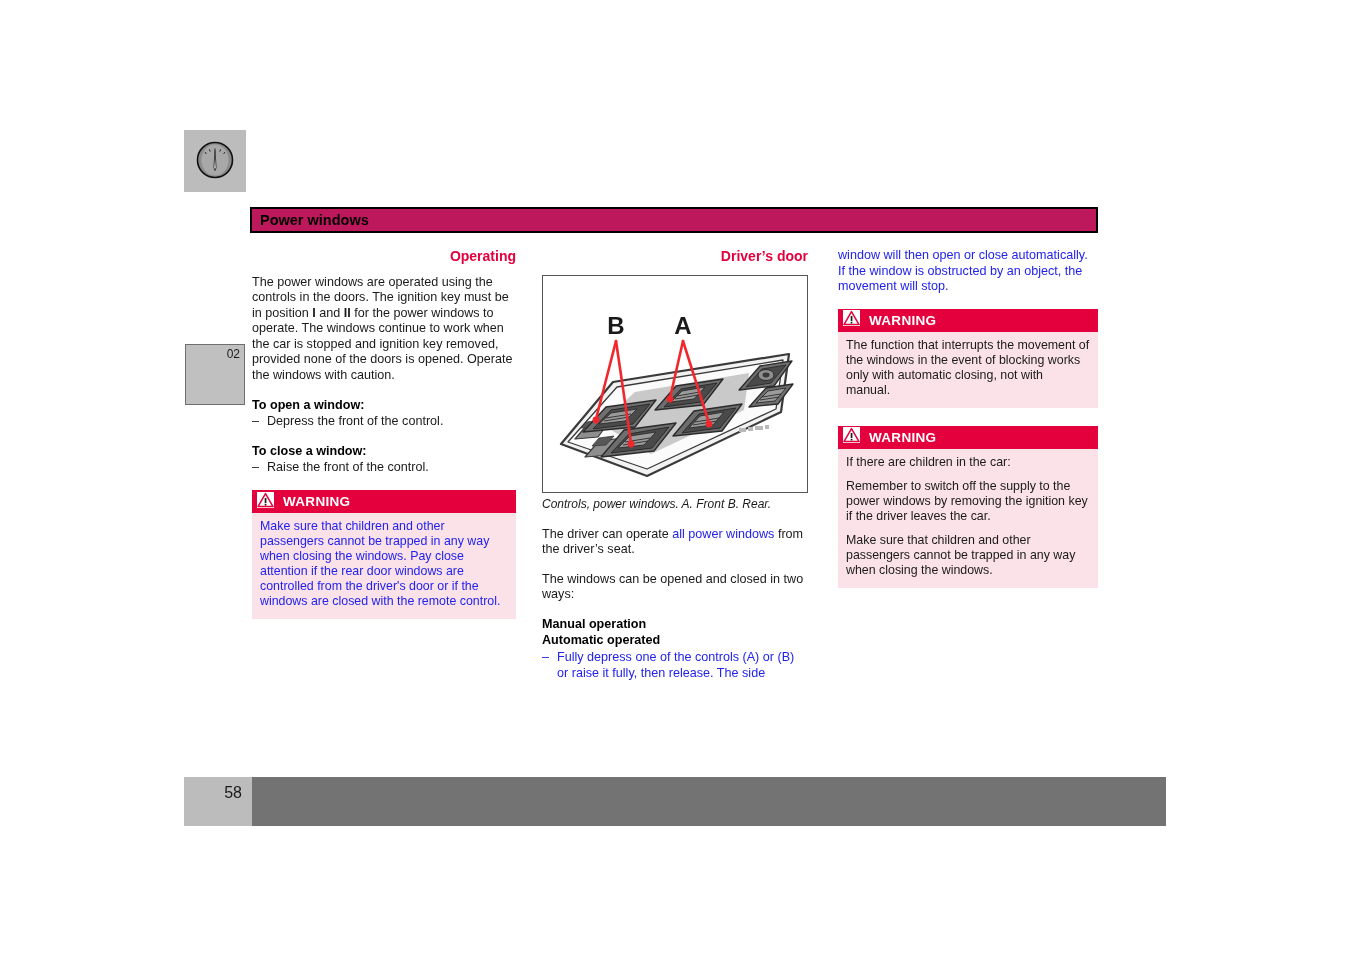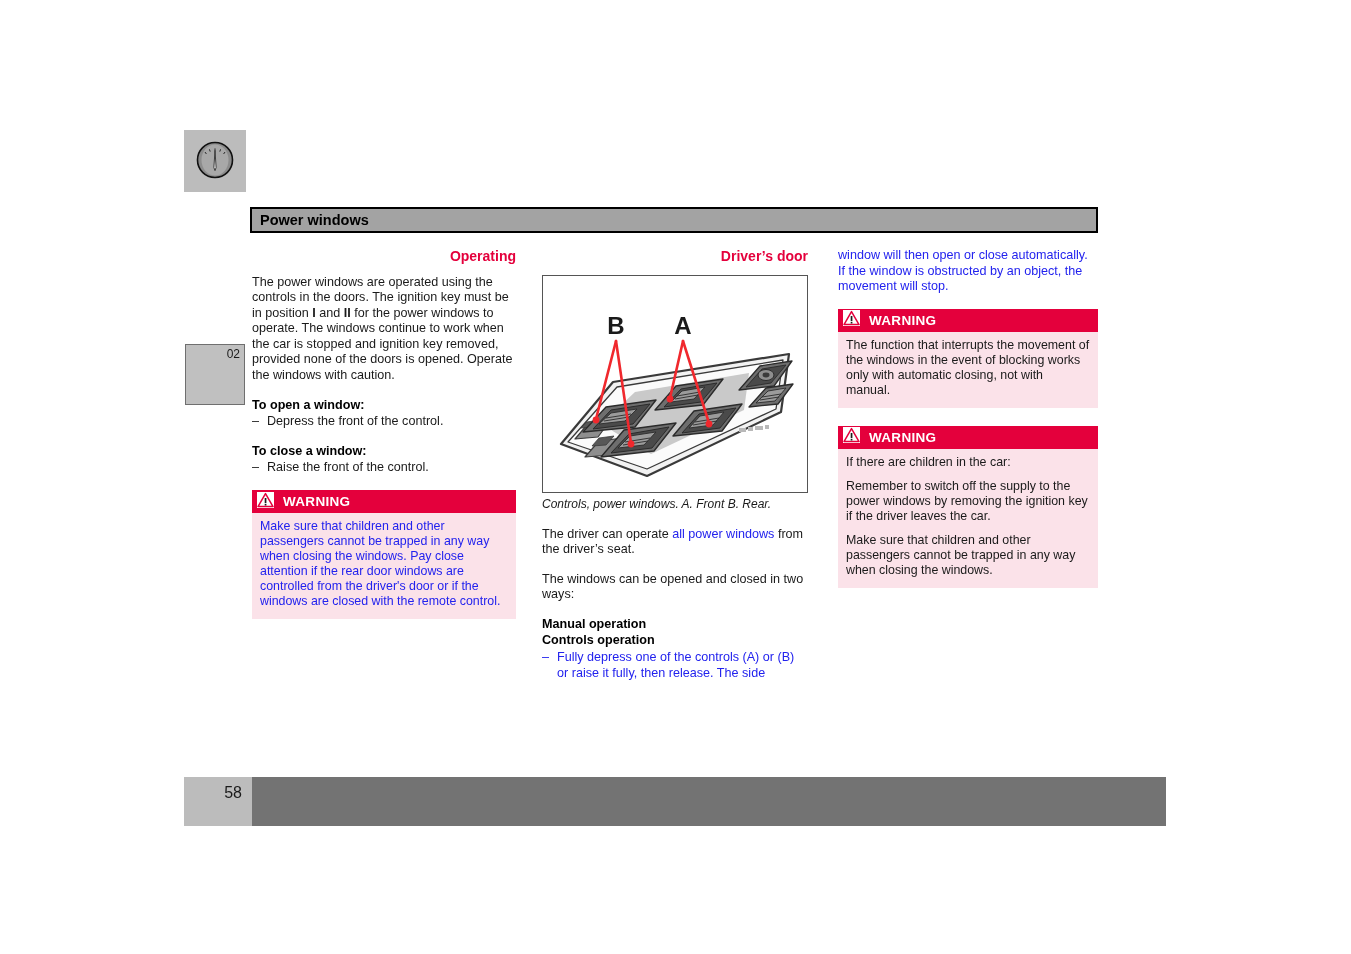--- a/index.html
+++ b/index.html
@@ -35,21 +35,21 @@
     font-size: 21px; font-weight: bold;
     letter-spacing: .1px;
     white-space: nowrap;
   }
 
   
   .sect-bar {
     position: absolute; left: 250px; top: 207px;
     width: 848px; height: 26px;
     border: 2px solid #000000;
-    background: #a3a3a3;
+    background: #be185d;
   }
   .sect-bar span {
     position: absolute; left: 8px; top: 50%;
     transform: translateY(-50%);
     font-size: 14.5px; font-weight: bold; color: #000000;
     white-space: nowrap;
   }
 
   
   .side-tab {
@@ -306,21 +306,21 @@
     </div>
 
     <p class="fig-cap">Controls, power windows. A. Front B. Rear.</p>
 
     <p class="p"><span>The driver can operate </span><span class="lnk">all power windows</span><span> from the driver’s seat.</span></p>
 
     <p class="p">The windows can be opened and closed in two ways:</p>
 
     <div class="sub">Manual operation</div>
 
-    <div class="sub">Controls operation</div>
+    <div class="sub">Automatic operated</div>
     <div class="dash-item blue-item">Fully depress one of the controls (A) or (B) or raise it fully, then release. The side</div>
   </div>
 
   <div class="col col-right">
     <p class="p blue">window will then open or close automatically. If the window is obstructed by an object, the movement will stop.</p>
 
     <div class="warn">
       <div class="warn-hd">
         <span class="warn-tri">
           <svg width="17" height="16" viewBox="0 0 17 16">

